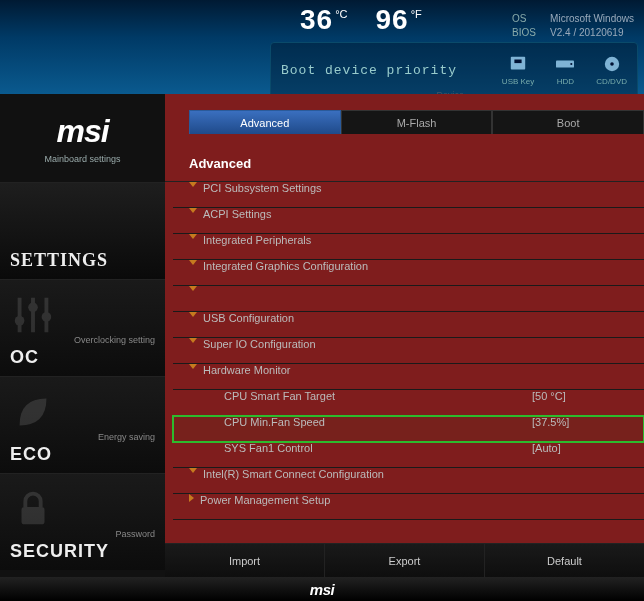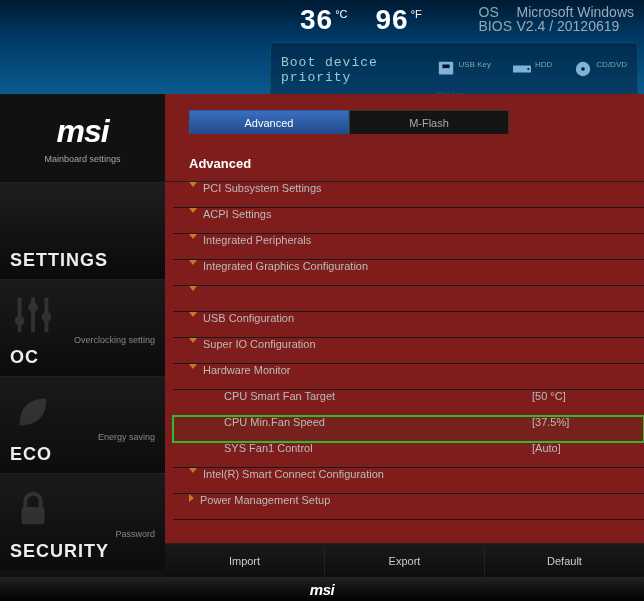--- a/index.html
+++ b/index.html
@@ -15,39 +15,39 @@
   .topbar {
     height: 94px;
     background: linear-gradient(to bottom, #001a33 0%, #003a66 40%, #0a5a8f 100%);
     position: relative;
   }
   .temps { position: absolute; top: 4px; left: 300px; display: flex; gap: 28px; }
   .temp-block { display: flex; align-items: flex-start; color: #fff; }
   .temp-big { font-size: 28px; font-weight: bold; letter-spacing: 1px; }
   .temp-unit { font-size: 11px; margin-top: 4px; margin-left: 2px; }
   .sysinfo {
-    position: absolute; top: 5px; right: 10px;
-    font-size: 14px; color: #9ab; line-height: 14px; text-align: left;
+    position: absolute; top: 12px; right: 10px;
+    font-size: 10px; color: #9ab; line-height: 14px; text-align: left;
   }
   .sysinfo-row { display: flex; gap: 10px; }
   .sysinfo-label { width: 28px; color: #8aa; }
   .bootbar {
     position: absolute; top: 42px; left: 270px; right: 6px;
     height: 56px;
     border: 1px solid #0a4a6a;
     border-radius: 4px;
     background: rgba(0,20,40,.4);
     display: flex; align-items: center;
     padding: 0 10px;
     gap: 20px;
   }
   .boot-label { flex: 1; font-size: 13px; color: #9cc; font-family: "Courier New", monospace; letter-spacing: 1px; }
   .boot-icons { display: flex; gap: 20px; }
   .boot-icon {
-    display: flex; flex-direction: row; align-items: flex-start;
+    display: flex; flex-direction: column; align-items: center;
     font-size: 8px; color: #7aa; gap: 2px;
   }
   .boot-icon svg { width: 22px; height: 18px; fill: #7fb3d5; }
   .device-label-strip {
     position: absolute; right: 180px; top: 90px;
     font-size: 9px; color: #456;
   }
 
   
   .sidebar {
@@ -63,21 +63,21 @@
   .logo-msi { font-size: 32px; font-style: italic; font-weight: 900; color: #fff; letter-spacing: -1px; }
   .logo-tag { font-size: 9px; color: #9aa; }
   .nav-item {
     height: 97px;
     border-top: 1px solid #222;
     position: relative;
     display: flex; flex-direction: column; justify-content: flex-end;
     padding: 0 10px 8px 10px;
     background: linear-gradient(to bottom, #1a1a1a, #0c0c0c);
   }
-  .nav-item.active { background: linear-gradient(to bottom, #1e1e1e, #0a0a0a); }
+  .nav-item.active { background: linear-gradient(to bottom, #1e1e1e, #0a0a0a); font-family: Liberation Serif, serif; }
   .nav-small { font-size: 9px; color: #888; text-align: right; margin-bottom: 2px; }
   .nav-big { font-size: 18px; font-weight: 600; color: #eee; letter-spacing: 1px; }
   .nav-icon { position: absolute; left: 10px; top: 12px; opacity: .25; }
   .nav-icon svg { width: 46px; height: 46px; fill: #888; }
 
   
   .main {
     position: absolute; left: 165px; top: 94px; right: 0; bottom: 24px;
     background: #7f1d1d;
     display: flex; flex-direction: column;
@@ -239,20 +239,21 @@
         </svg></span>
     <span class="nav-small">Password</span>
     <span class="nav-big">SECURITY</span>
   </div>
 </div>
 
 <div class="main">
   <div class="tabs">
     <div class="tab active">Advanced</div>
     <div class="tab">M-Flash</div>
+    <div class="tab">Boot</div>
   </div>
   <div class="panel-title">Advanced</div>
 
   <div class="items">
     <div class="item expanded">
         <span class="caret"></span>
         <span class="label">PCI Subsystem Settings</span>
       </div>
     <div class="item expanded">
         <span class="caret"></span>

